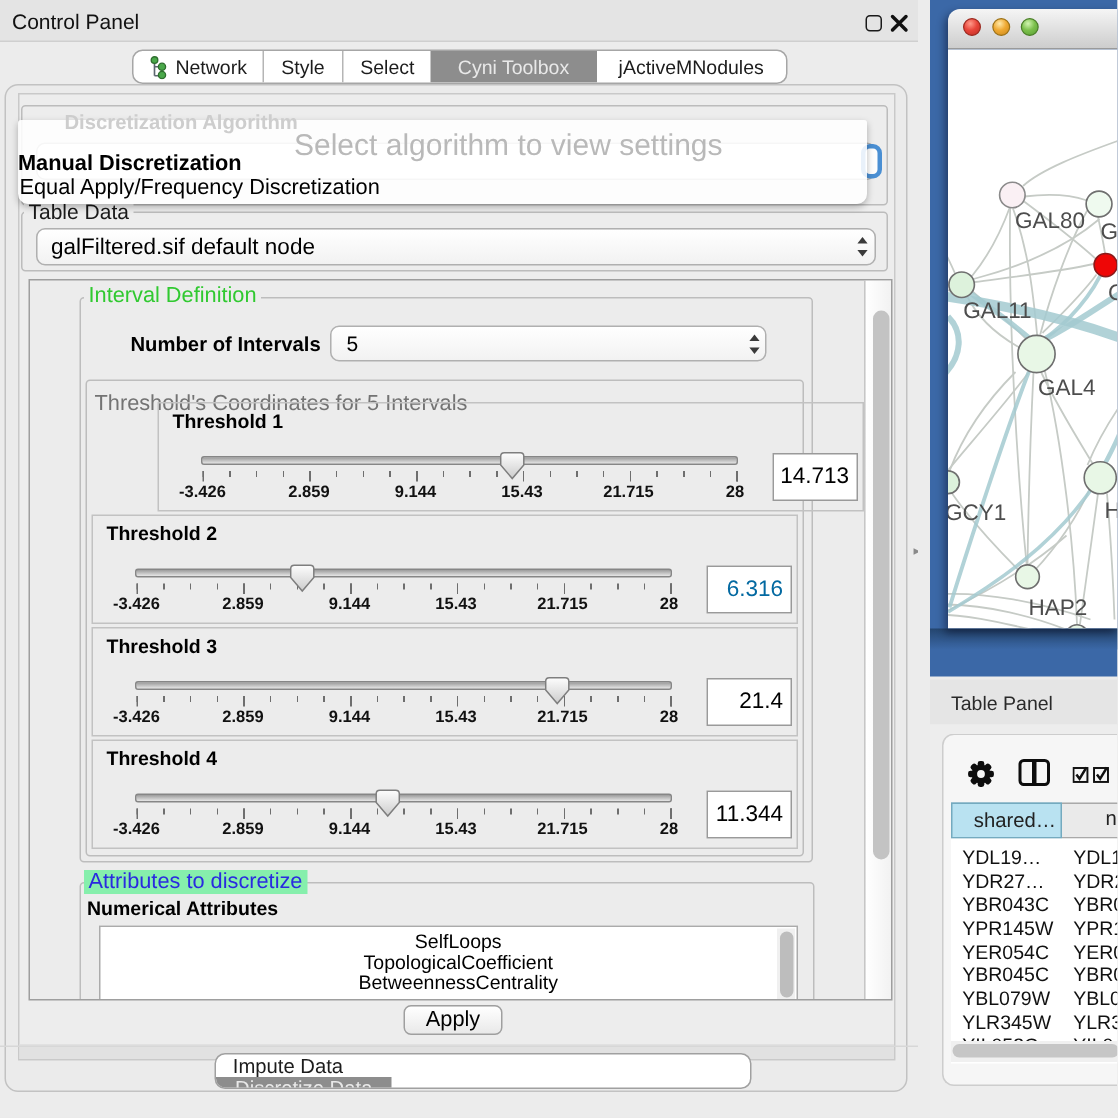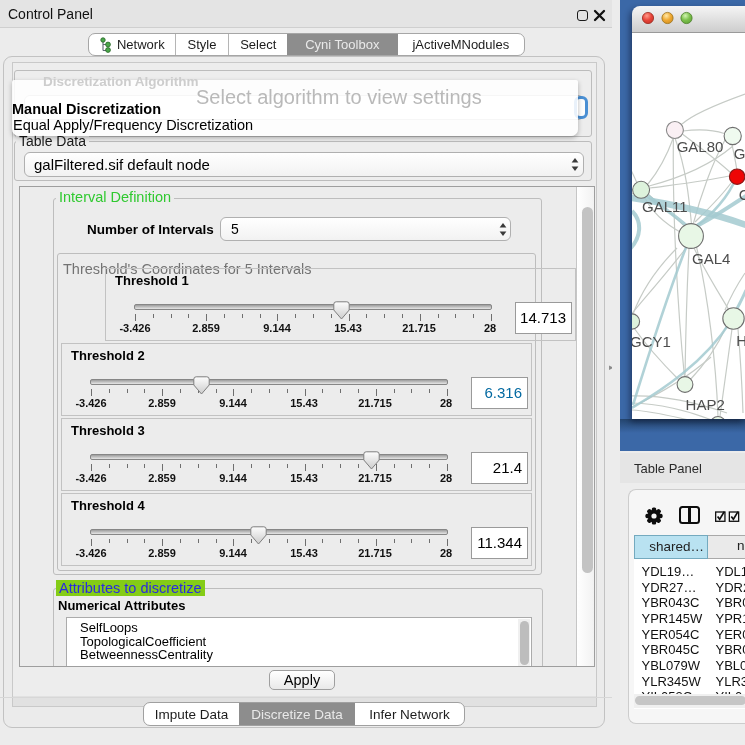--- a/index.html
+++ b/index.html
@@ -174,33 +174,33 @@
               <stop offset="0" stop-color="#fdfdfd"></stop>
               <stop offset="1" stop-color="#cccccc"></stop>
             </linearGradient>
           </defs>
       </svg>
       <div class="abs" style="left:409px;top:33px;width:57px;height:32px;background:#fff;border:1px solid #9a9a9a;"></div>
       <div class="abs" style="left:409px;top:40px;width:51px;text-align:right;font-size:15px;color:#000;">11.344</div>
     </div>
 
     <div class="abs" style="left:33px;top:401px;width:490px;height:90px;border:1px solid #bdbdbd;border-radius:3px;"></div>
-    <div class="abs" style="left:36px;top:393px;font-size:14.5px;color:#2a2ae0;background:#84cc16;padding:0 3px;">Attributes to discretize</div>
+    <div class="abs" style="left:36px;top:393px;font-size:14.5px;color:#2a2ae0;background:#86efac;padding:0 3px;">Attributes to discretize</div>
     <div class="abs" style="left:38px;top:411px;font-size:13px;font-weight:bold;color:#000;text-align:right;">Numerical Attributes</div>
     <div class="abs" style="left:46px;top:430px;width:466px;height:51px;background:#fff;border:1px solid #ababab;overflow:hidden;">
-      <div style="margin:3px 0 0 13px;font-size:13px;line-height:13.5px;color:#000;">SelfLoops<br>TopologicalCoefficient<br>BetweennessCentrality<br></div>
+      <div style="margin:3px 0 0 13px;font-size:13px;line-height:13.5px;color:#000;text-align:center;">SelfLoops<br>TopologicalCoefficient<br>BetweennessCentrality<br></div>
       <div class="abs" style="right:1px;top:1px;width:12px;height:49px;background:#f0f0f0;"></div>
       <div class="abs" style="right:2px;top:3px;width:9px;height:44px;background:#bdbdbd;border-radius:5px;"></div>
     </div>
   </div>
 
   <div class="abs" style="left:269px;top:670px;width:66px;height:20px;background:linear-gradient(#ffffff,#e9e9e9);border:1px solid #9f9f9f;border-radius:5px;text-align:center;font-size:14.5px;color:#000;line-height:18.5px;">Apply</div>
 
   <div class="abs" style="left:0px;top:697px;width:612px;height:1px;background:#d7d7d7;"></div>
-  <div class="abs" style="left:143px;top:702px;width:322px;height:24px;background:#fff;border:1px solid #a0a0a0;border-radius:7px;overflow:hidden;display:flex;font-size:13.5px;color:#1c1c1c;">
+  <div class="abs" style="left:143px;top:702px;width:358px;height:24px;background:#fff;border:1px solid #a0a0a0;border-radius:7px;overflow:hidden;display:flex;font-size:13.5px;color:#1c1c1c;flex-direction:column;">
     <div style="width:96px;display:flex;align-items:center;justify-content:center;">Impute Data</div>
     <div style="width:117px;display:flex;align-items:center;justify-content:center;background:#8d8d8d;color:#e9e9e9;">Discretize Data</div>
     <div style="width:110px;display:flex;align-items:center;justify-content:center;">Infer Network</div>
   </div>
 </div>
 
 <div class="abs" style="left:609px;top:362px;font-size:9px;color:#8a8a8a;">▸</div>
 
 <div class="abs" style="left:612px;top:0;width:133px;height:745px;background:#ececec;"></div>
 

